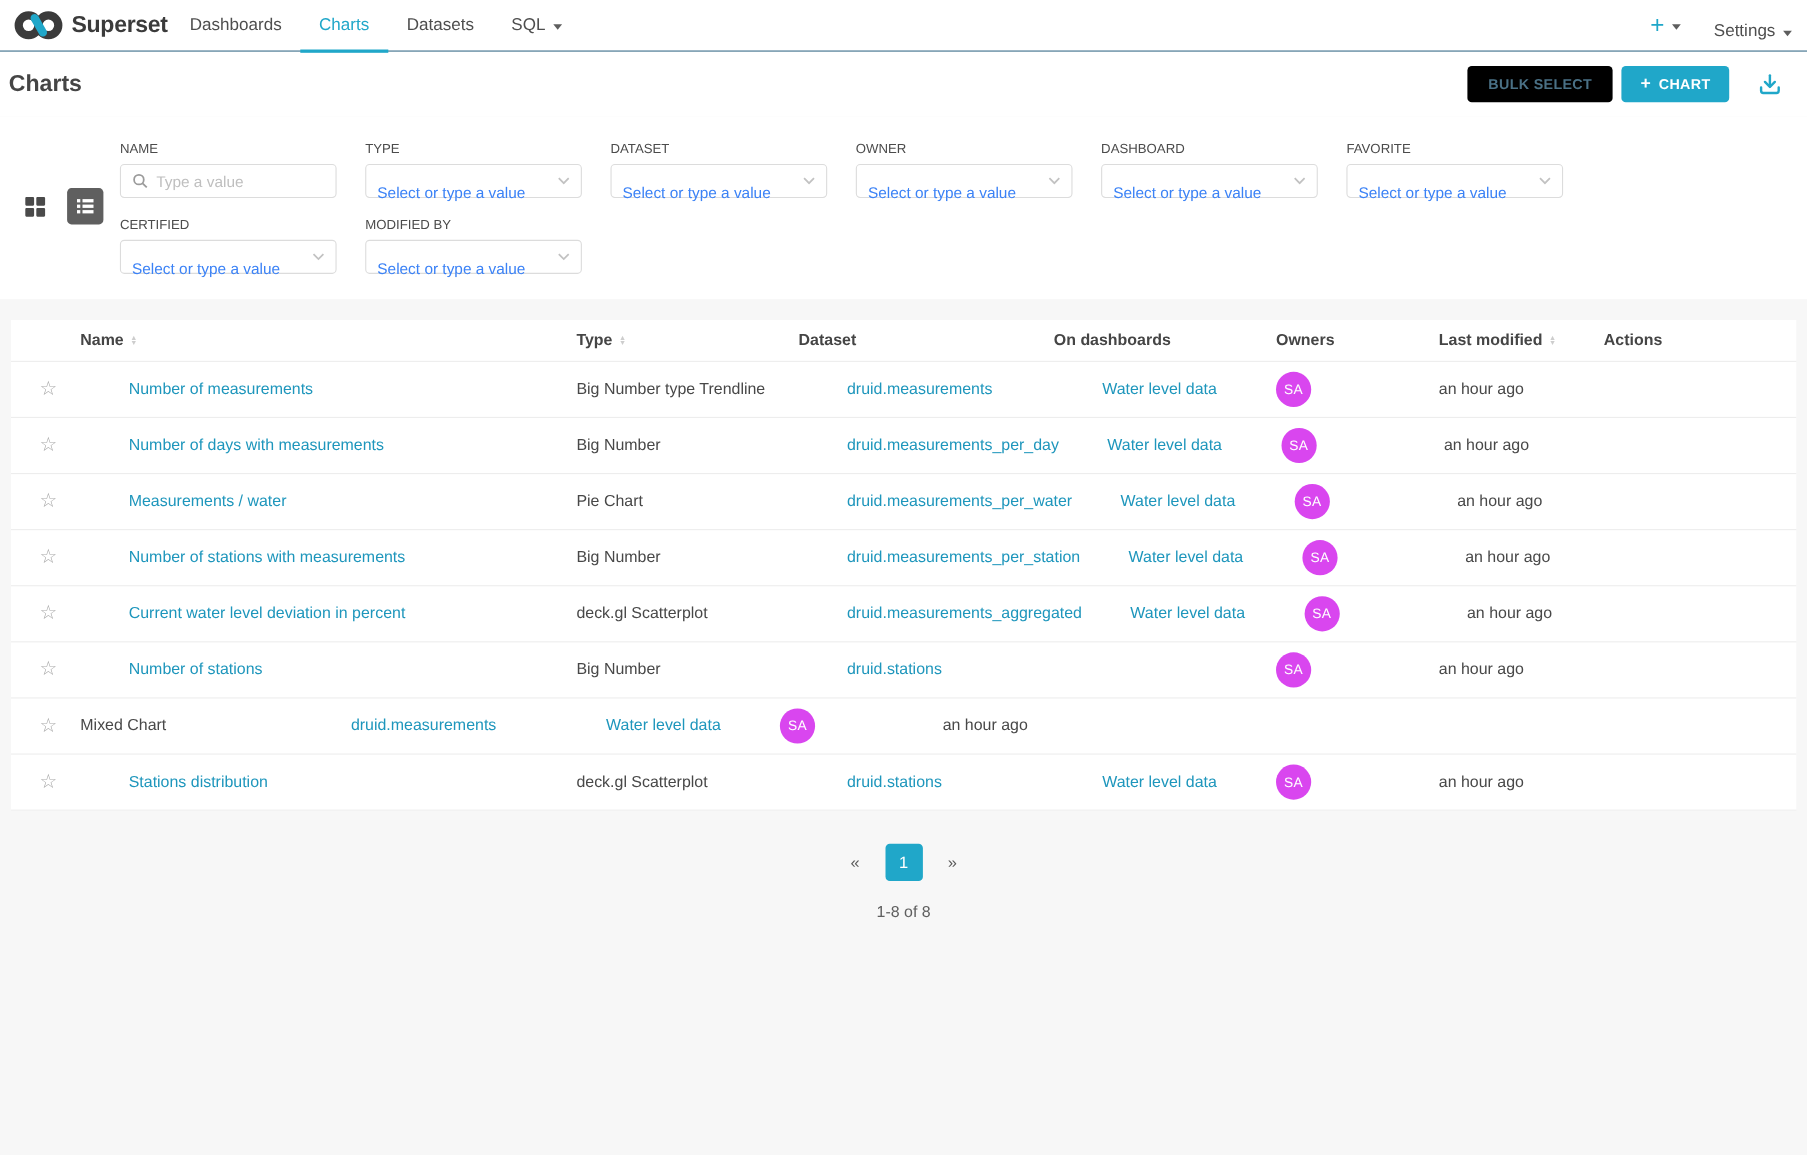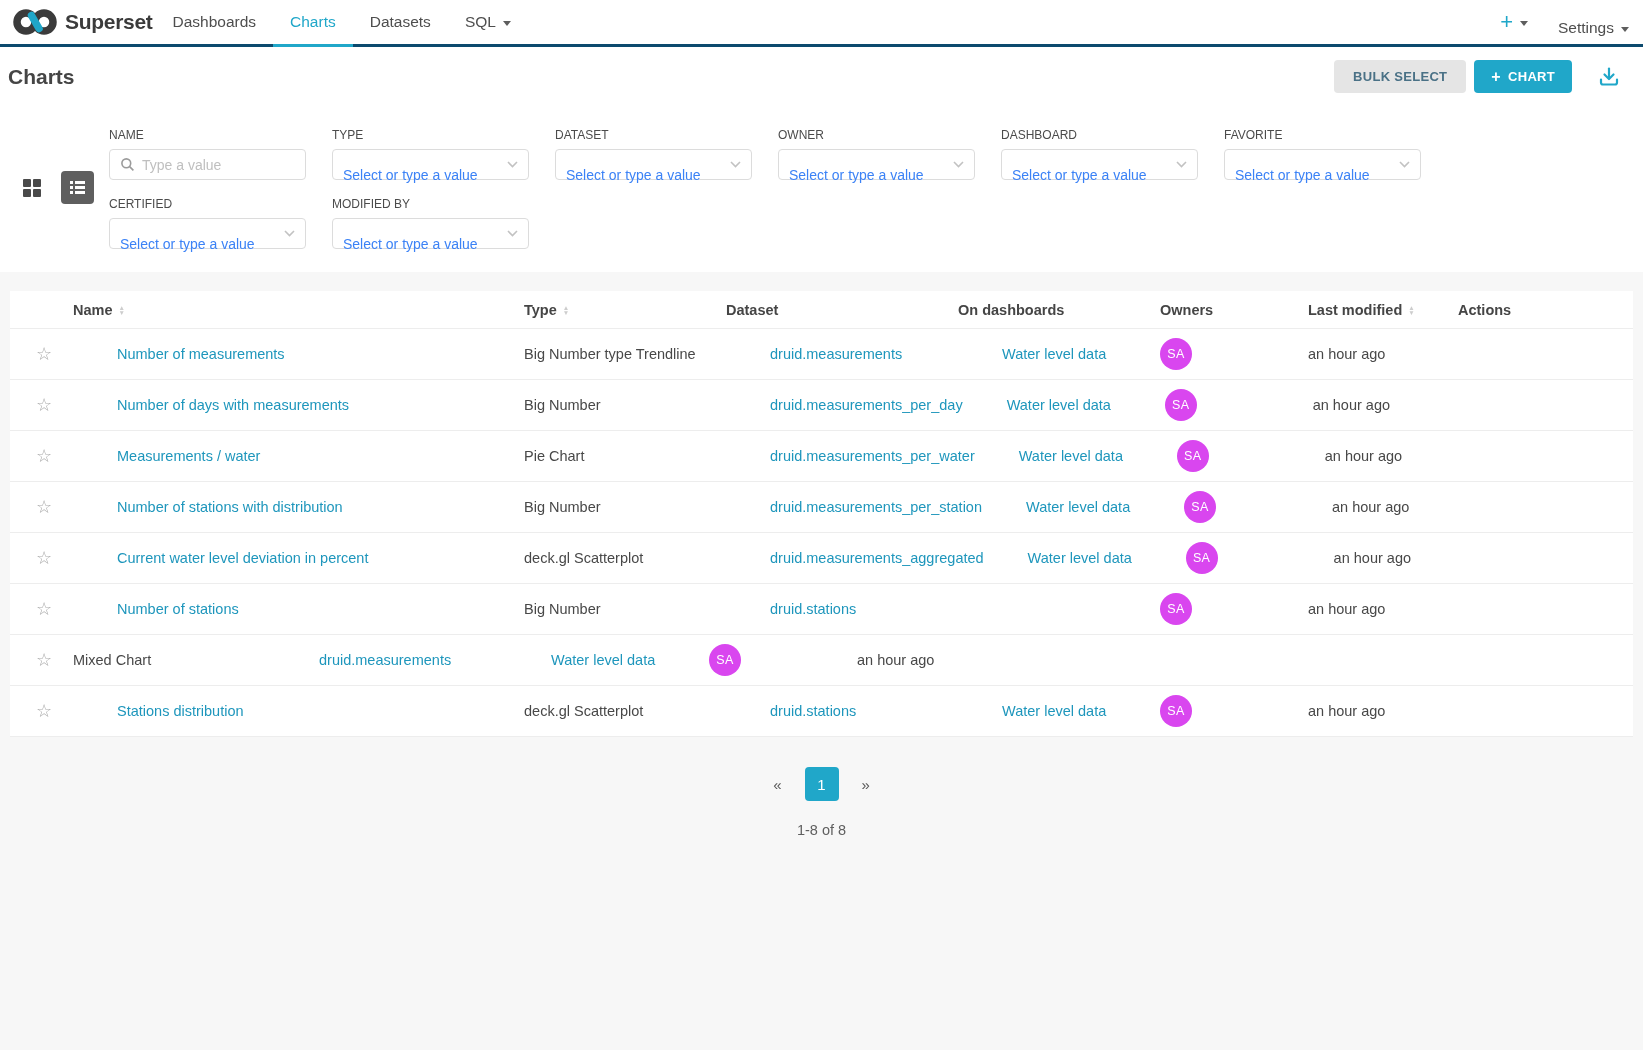--- a/index.html
+++ b/index.html
@@ -2,21 +2,21 @@
 <html><head>
 <meta charset="utf-8">
 <style>
   * { box-sizing: border-box; margin: 0; padding: 0; }
   html,body { width:1643px; height:1050px; overflow:hidden; }
   body {
     font-family: "Liberation Sans", sans-serif;
     background:#F7F7F7; color:#484848; font-size:14.5px;
   }
   
-  .navbar { height:47px; background:#fff; border-bottom:3px solid #0c4a6e;
+  .navbar { height:47px; background:#fff; border-bottom:1px solid #0c4a6e;
             display:flex; align-items:center; padding:0 10px 0 12px; }
   .logo { display:flex; align-items:center; gap:7px; cursor:pointer; }
   .logo-text { font-size:21px; font-weight:bold; color:#3B3B3B; letter-spacing:-0.3px; }
   .nav-links { display:flex; height:47px; margin-left:3px; }
   .nav-item { display:flex; align-items:center; height:100%; padding:0 17px;
               font-size:15.5px; color:#4E4E4E; cursor:pointer; position:relative; }
   .nav-item.active { color:#20A7C9; }
   .nav-item.active::after { content:""; position:absolute; left:0; right:0; bottom:-1px;
               height:3px; background:#20A7C9; }
   .caret { width:0; height:0; border-left:4px solid transparent; border-right:4px solid transparent;
@@ -27,21 +27,21 @@
   .settings-menu { display:flex; align-items:center; font-size:15.5px; color:#4E4E4E; cursor:pointer;margin-top:12px;}
 
   
   .page-header { height:59px; background:#fff; display:flex; align-items:center;
                  padding:0 22px 0 8px; }
   .page-title { font-size:21px; font-weight:bold; color:#454545; }
   .header-actions { margin-left:auto; display:flex; align-items:center; }
   .btn { height:33px; border:none; border-radius:4px; font-family:inherit;
          font-size:13px; font-weight:bold; letter-spacing:0.3px; cursor:pointer;
          display:flex; align-items:center; }
-  .btn-bulk { background:#e5e5e5; color:#4A7186; padding:0 19px; }
+  .btn-bulk { background:#000000; color:#4A7186; padding:0 19px; }
   .btn-chart { background:#20A7C9; color:#fff; padding:0 17px; margin-left:8px; gap:7px;}
   .btn-chart .plus-sm { font-size:16px; font-weight:bold; }
   .download-btn { margin-left:25px; background:none; border:none; cursor:pointer;
                   display:flex; align-items:center; padding:0; }
 
   
   .filter-section { background:#fff; display:flex; padding:22px 0 6px 15px; }
   .view-toggles { display:flex; gap:13px; margin:43px 15px 0 0; flex:none; }
   .toggle-btn { width:33px; height:33px; border-radius:4px; border:none; background:transparent;
                 display:flex; align-items:center; justify-content:center; cursor:pointer; }
@@ -338,21 +338,21 @@
     <div class="col-dataset"><a>druid.measurements_per_water</a></div>
     <div class="col-dash"><a>Water level data</a></div>
     <div class="col-owners">
         <span class="avatar">SA</span>
       </div>
     <div class="col-modified"><span>an hour ago</span></div>
     <div class="col-actions"></div>
   </div>
   <div class="t-row">
     <div class="col-fav"><span class="star">☆</span></div>
-    <div class="col-name"><a>Number of stations with distribution</a></div>
+    <div class="col-name"><a>Number of stations with measurements</a></div>
     <div class="col-type"><span>Big Number</span></div>
     <div class="col-dataset"><a>druid.measurements_per_station</a></div>
     <div class="col-dash"><a>Water level data</a></div>
     <div class="col-owners">
         <span class="avatar">SA</span>
       </div>
     <div class="col-modified"><span>an hour ago</span></div>
     <div class="col-actions"></div>
   </div>
   <div class="t-row">

